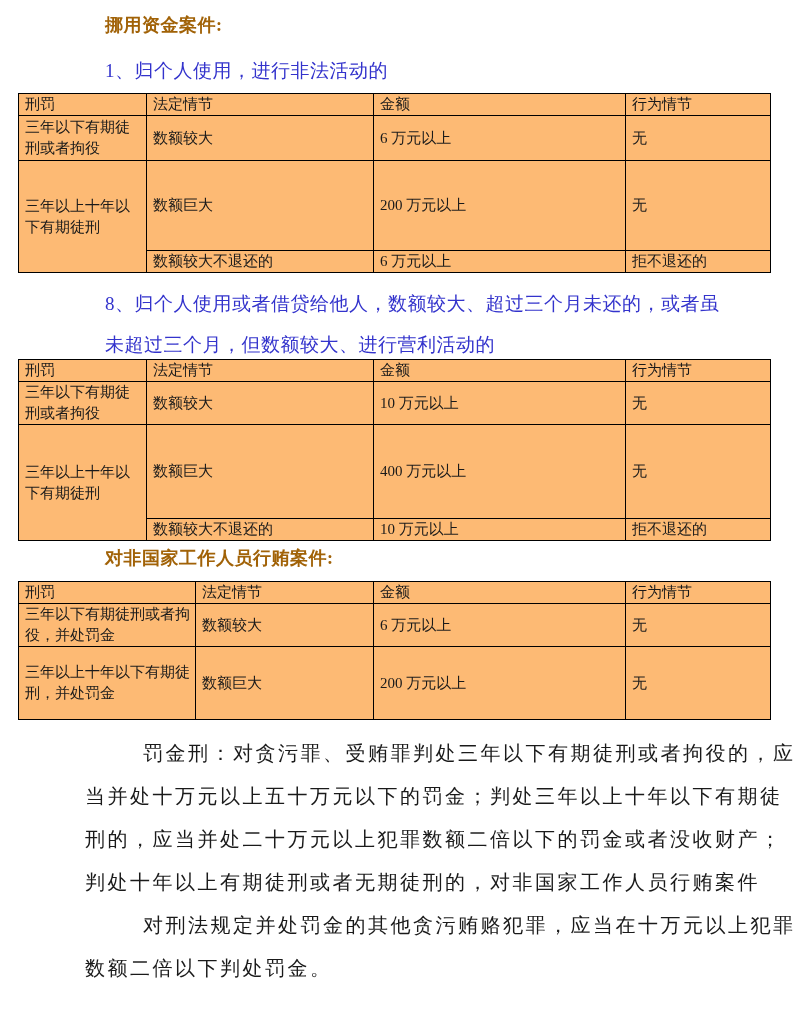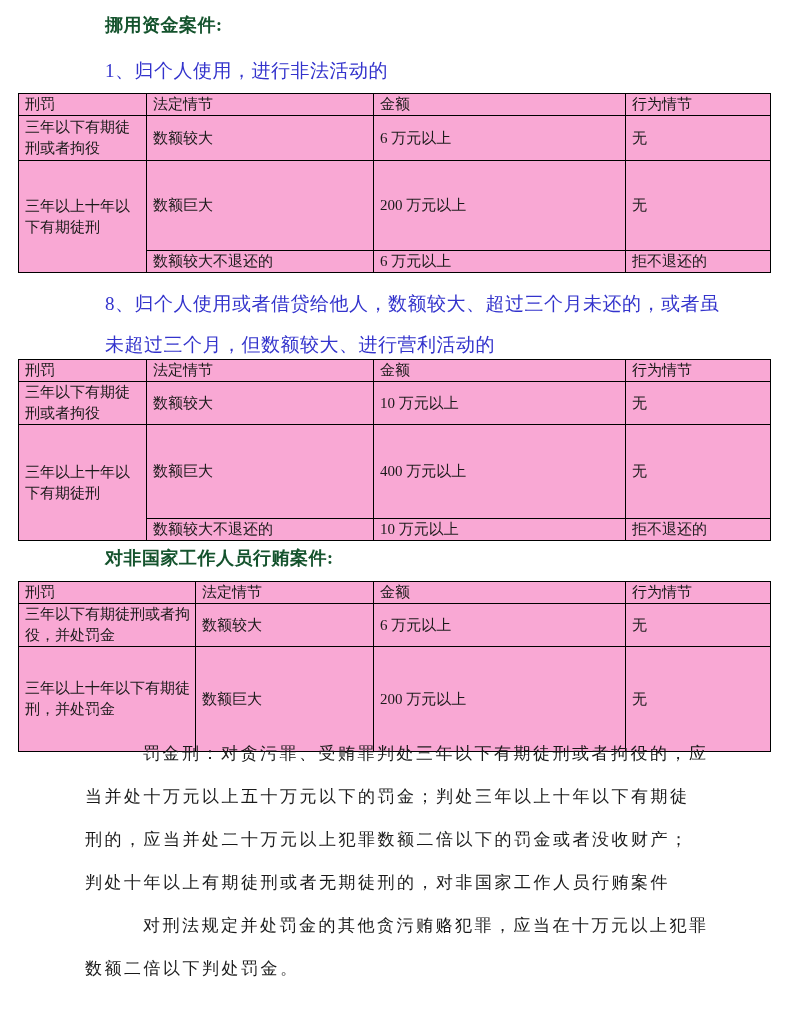--- a/index.html
+++ b/index.html
@@ -6,61 +6,61 @@
   body {
     width:793px; height:1033px;
     background:#ffffff;
     position:relative;
     overflow:hidden;
     font-family:"Liberation Serif","DejaVu Serif",serif;
     color:#1a1a1a;
   }
   .abs { position:absolute; }
   .sec-heading {
-    font-size:18px; font-weight:bold; color:#14532d;
+    font-size:18px; font-weight:bold; color:#a16207;
     white-space:nowrap; letter-spacing:0.5px;
   }
   .blue-line {
     font-size:19px; color:#3333cc;
     white-space:nowrap; letter-spacing:0.5px;
   }
   #heading-1 { left:105px; top:13px; }
   #item-1    { left:105px; top:58px; }
   #item-2    { left:105px; top:283px; }
   #item-2 .blue-wrap-line { height:41px; line-height:41px; }
   #heading-2 { left:105px; top:546px; }
 
   table.law-table {
     position:absolute; left:18px;
     border-collapse:collapse; table-layout:fixed;
-    width:752px; background:#f9a8d4;
+    width:752px; background:#fdba74;
   }
   table.law-table td {
     border:1px solid #000000;
     font-size:15px; line-height:21px;
     padding:0 4px 0 6px;
     vertical-align:middle;
     color:#1a1a1a;
     overflow:hidden;
   }
   #table-1 { top:93px; }
   #table-2 { top:359px; }
   #table-3 { top:581px; }
   #table-1 tr.r-hdr  { height:22px; } #table-1 tr.r-1 { height:45px; }
   #table-1 tr.r-2    { height:90px; } #table-1 tr.r-3 { height:22px; }
   #table-2 tr.r-hdr  { height:21px; } #table-2 tr.r-1 { height:41px; }
   #table-2 tr.r-2    { height:94px; } #table-2 tr.r-3 { height:22px; }
   #table-3 tr.r-hdr  { height:21px; } #table-3 tr.r-1 { height:42px;margin-left:24px; }
-  #table-3 tr.r-2    { height:105px; }
+  #table-3 tr.r-2    { height:73px; }
 
   #fine-paragraphs {
     left:85px; top:732px; width:632px;
   }
   .para-line {
-    font-size:17px; line-height:43px; height:43px;
+    font-size:20px; line-height:43px; height:43px;
     letter-spacing:2.5px; white-space:nowrap; color:#1a1a1a;
   }
   .para-line.first { margin-left:58px; }
 </style>
 </head>
 <body>
 
 <div id="heading-1" class="abs sec-heading">挪用资金案件:</div>
 
 <div id="item-1" class="abs blue-line">1、归个人使用，进行非法活动的</div>

